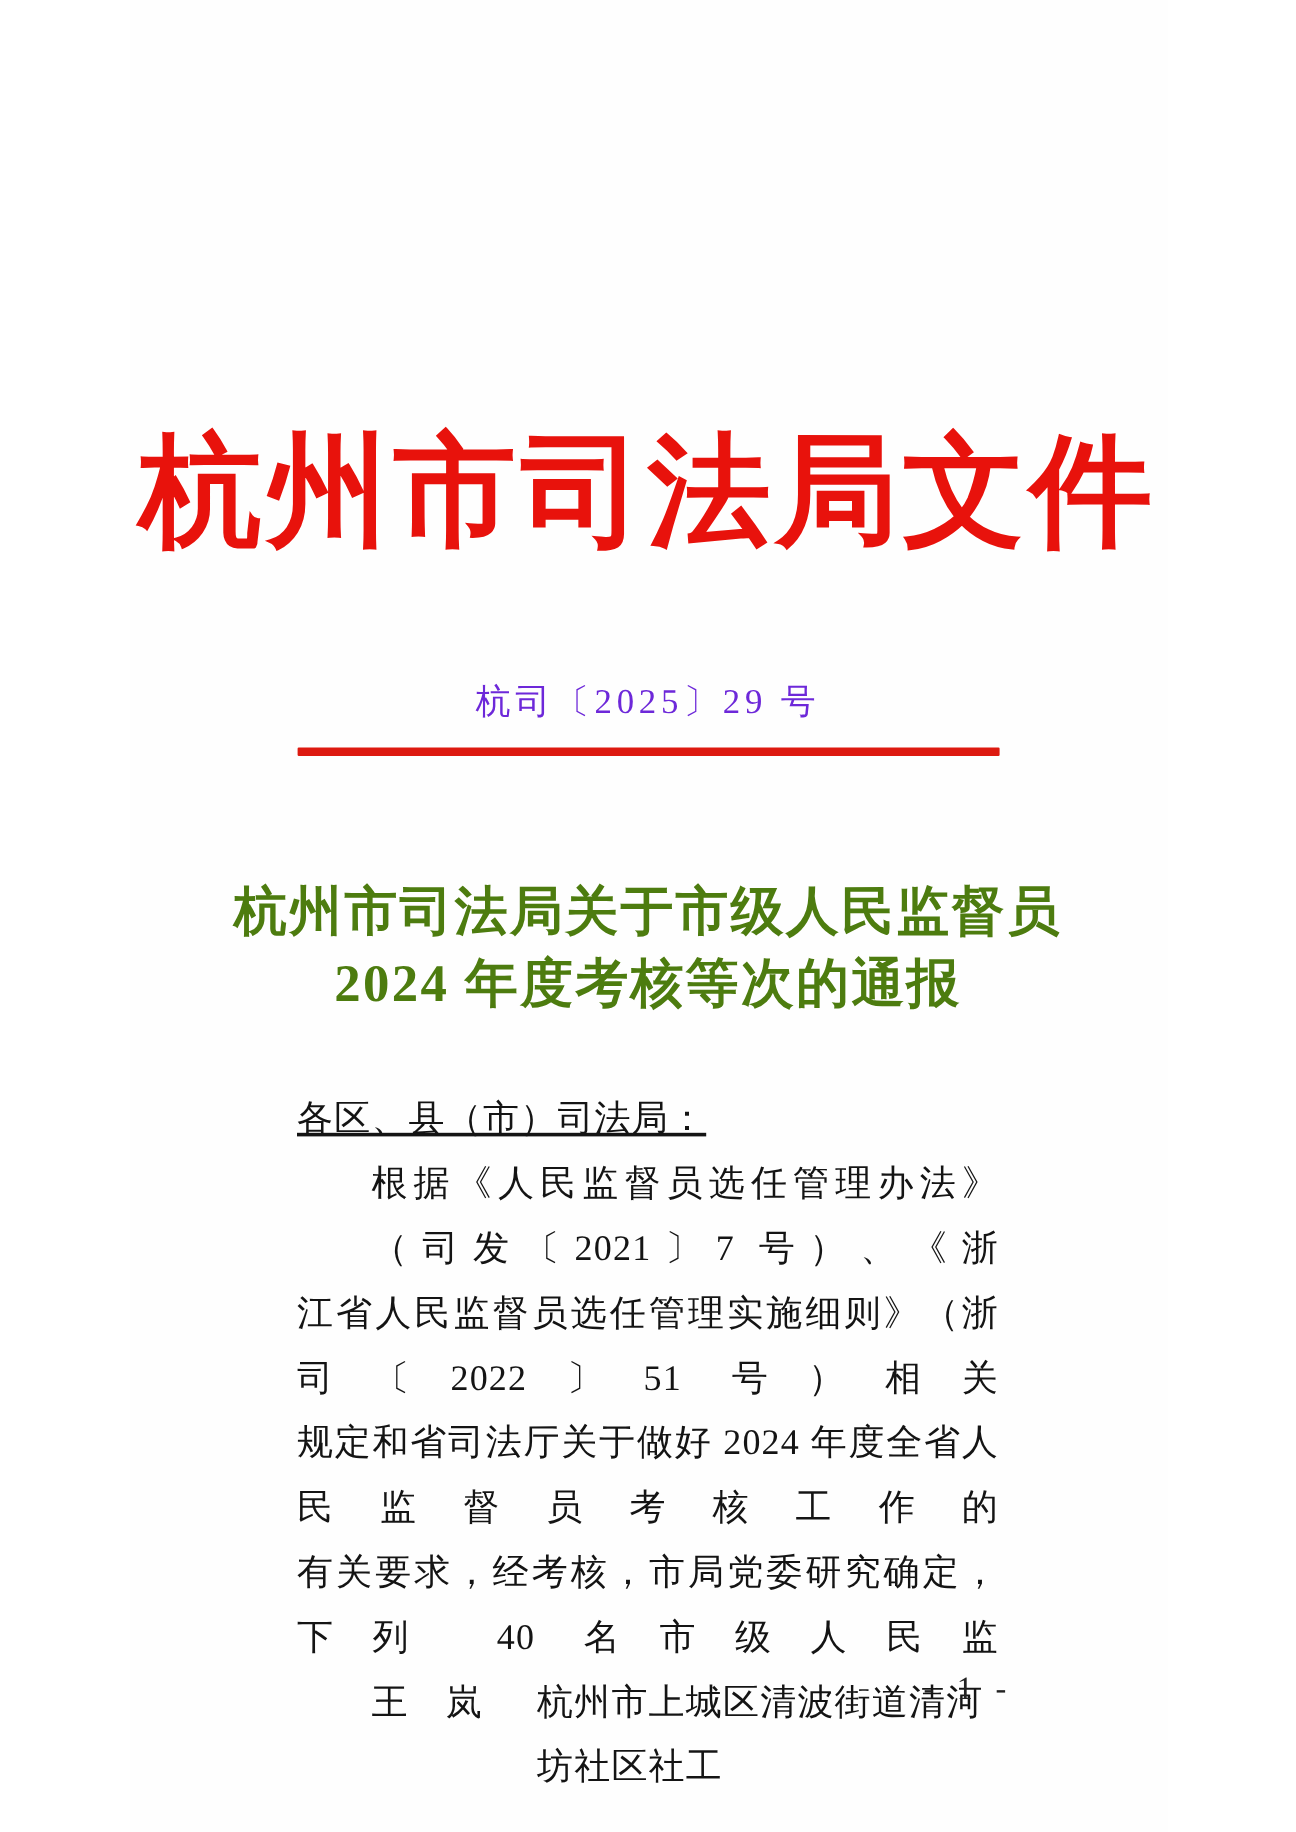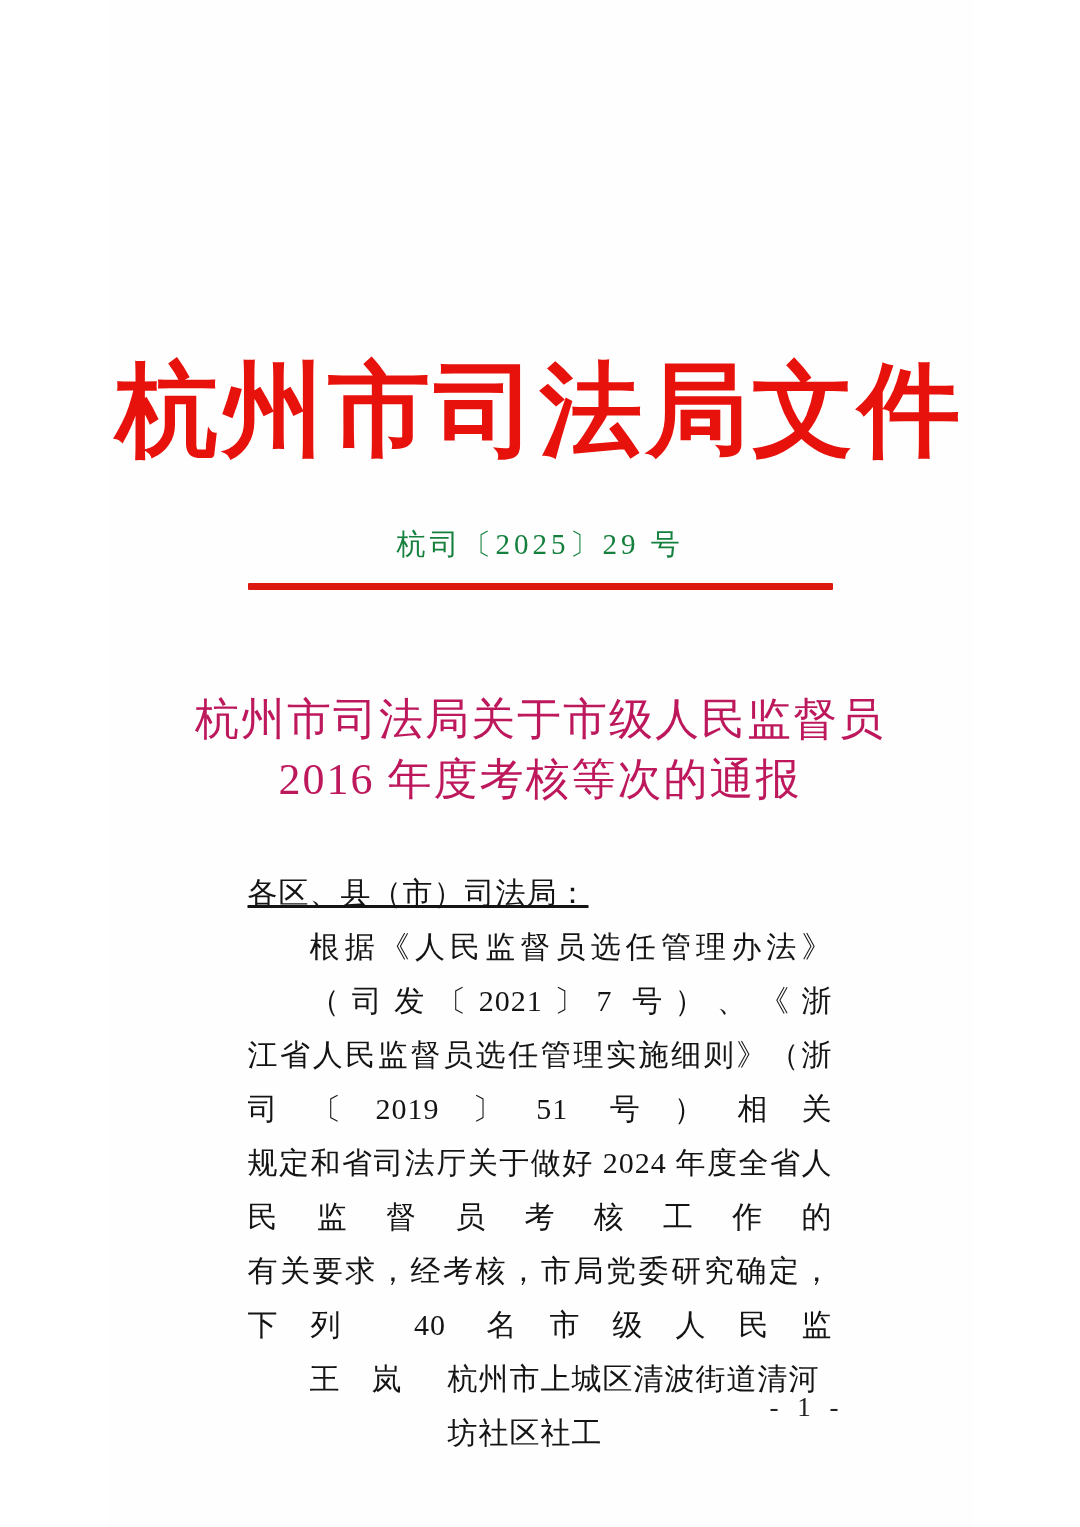--- a/index.html
+++ b/index.html
@@ -21,39 +21,39 @@
     margin-top: 352px;
     text-align: center;
     font-size: 102px;
     line-height: 1.15;
     font-weight: 700;
     letter-spacing: 4px;
     color: var(--banner-red, #e8120c);
     white-space: nowrap;
   }
   .doc-number {
-    margin-top: 56px;
+    margin-top: 96px;
     text-align: center;
     font-size: 29px;
     letter-spacing: 4px;
-    color: #15803d;
+    color: #6d28d9;
   }
   .red-rule {
     margin: 18px 140px 0 140px;
     height: 7px;
     background: var(--rule-red, #dd1a10);
     border-radius: 1px;
   }
   .doc-title {
     margin-top: 100px;
     text-align: center;
-    font-weight: 400;
+    font-weight: 700;
     font-size: 44px;
     line-height: 60px;
-    color: #be185d;
+    color: #4d7c0f;
     letter-spacing: 2px;
   }
   .body-block {
     margin: 56px 140px 0 140px;
     font-size: 30px;
     line-height: 54px;
     color: #141414;
   }
   .salutation {
     text-align: left;
@@ -99,28 +99,28 @@
 <div class="page">
 
   <div class="banner">杭州市司法局文件</div>
 
   <div class="doc-number">杭司〔2025〕29 号</div>
 
   <div class="red-rule"></div>
 
   <div class="doc-title">
     <div>杭州市司法局关于市级人民监督员</div>
-    <div>2016 年度考核等次的通报</div>
+    <div>2024 年度考核等次的通报</div>
   </div>
 
   <div class="body-block">
     <div class="salutation">各区、县（市）司法局：</div>
 
     <div class="para-line first">根据《人民监督员选任管理办法》（司发〔2021〕7 号）、《浙</div>
-    <div class="para-line">江省人民监督员选任管理实施细则》（浙司〔2019〕51 号）相关</div>
+    <div class="para-line">江省人民监督员选任管理实施细则》（浙司〔2022〕51 号）相关</div>
     <div class="para-line">规定和省司法厅关于做好 2024 年度全省人民监督员考核工作的</div>
     <div class="para-line">有关要求，经考核，市局党委研究确定，下列 40 名市级人民监</div>
 
     <div class="roster-row">
       <span class="roster-name">王　岚</span>
       <span class="roster-title">杭州市上城区清波街道清河坊社区社工</span>
     </div>
 
   </div>
 

